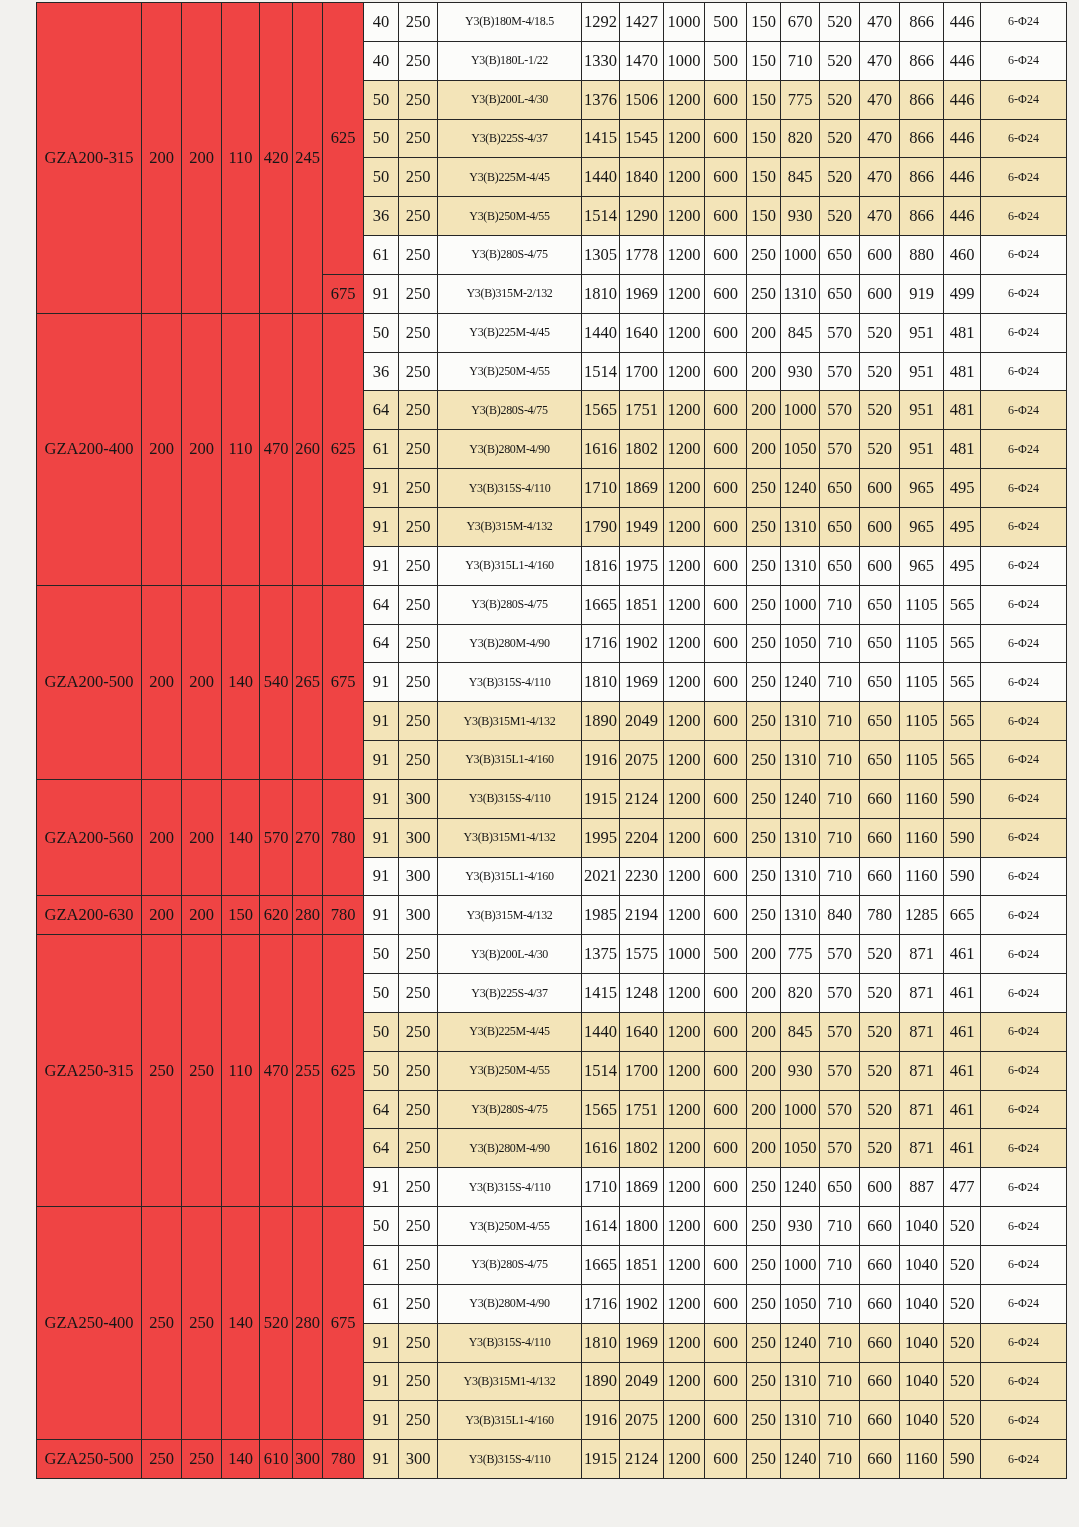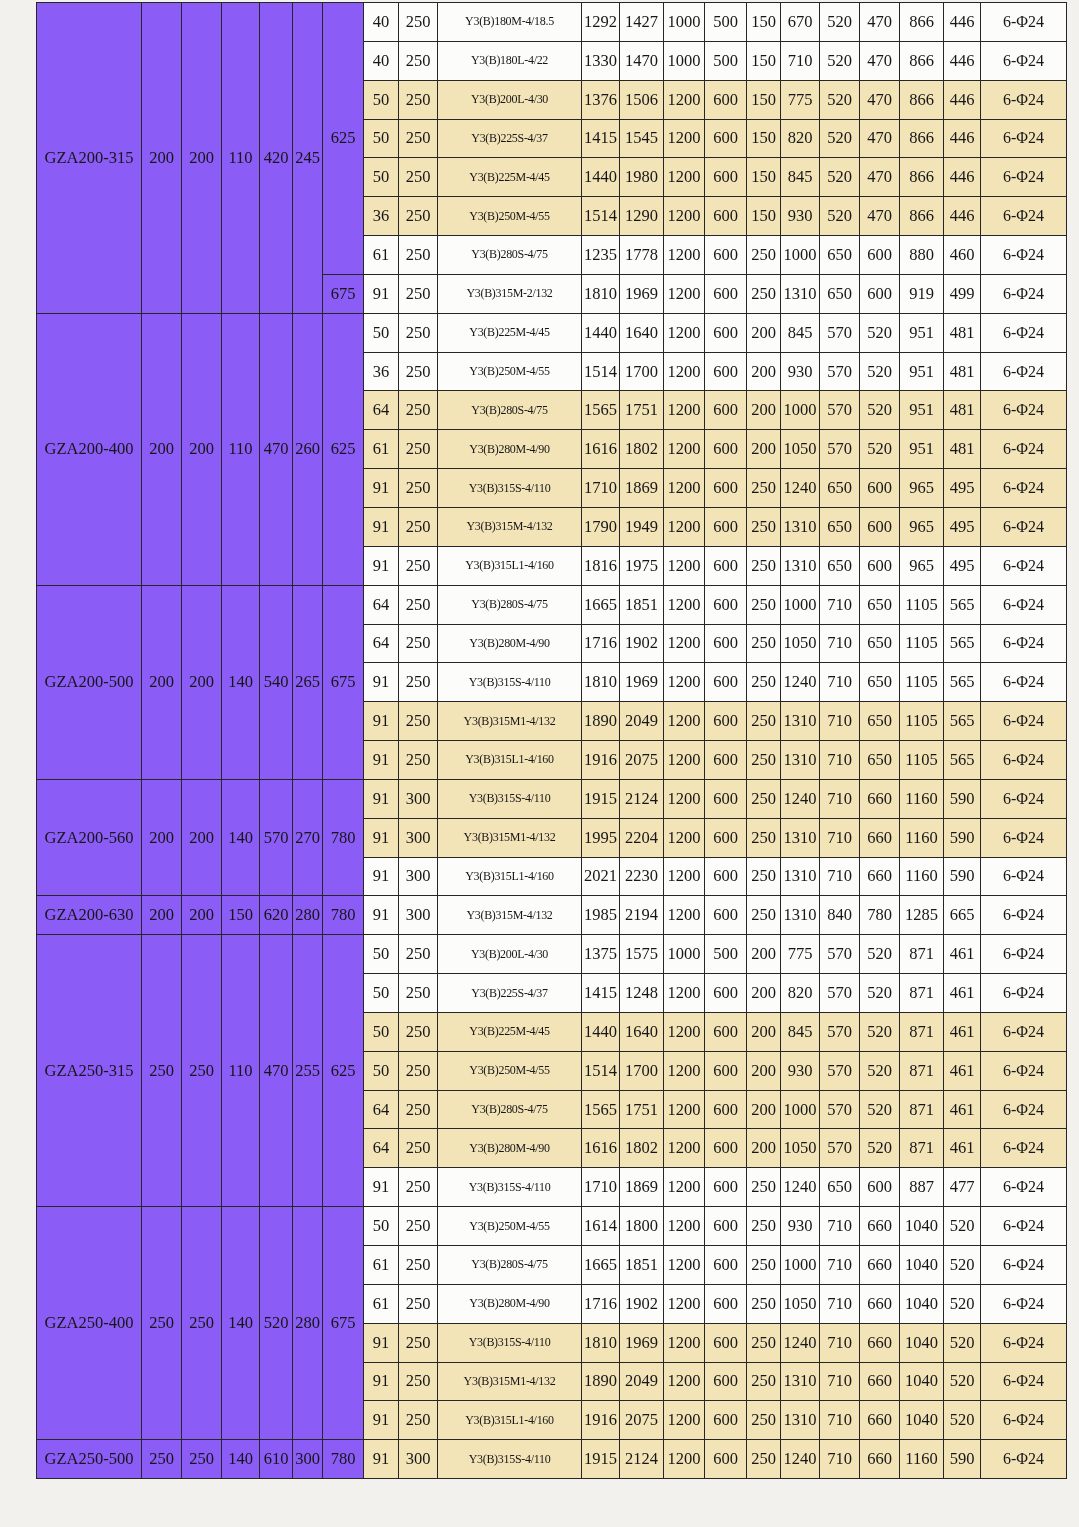--- a/index.html
+++ b/index.html
@@ -24,23 +24,23 @@
     text-align:center;
     vertical-align:middle;
     font-size:16.5px;
     color:#161616;
     padding:0 1px;
     white-space:nowrap;
     overflow:hidden;
   }
   tr{height:38.85px;}
   td.motor{font-size:12px;letter-spacing:-0.3px;}
-  td.m{background:#8b5cf6;margin-top:39px;}
+  td.m{background:#ef4444;margin-top:39px;}
   tr.hl td.d{background:#f3e4b8;}
-  td.bolt{font-size:16px;}
+  td.bolt{font-size:12px;}
 </style>
 </head>
 <body>
 
 <div class="table-wrap">
   <table id="spec-table">
     <colgroup id="spec-cols">
         <col style="width: 105px;">
         <col style="width: 40px;">
         <col style="width: 40px;">
@@ -83,21 +83,21 @@
           <td class="d">670</td>
           <td class="d">520</td>
           <td class="d">470</td>
           <td class="d">866</td>
           <td class="d">446</td>
           <td class="d bolt">6-Φ24</td>
         </tr>
         <tr>
           <td class="d">40</td>
           <td class="d">250</td>
-          <td class="d motor">Y3(B)180L-4/22</td>
+          <td class="d motor">Y3(B)180L-1/22</td>
           <td class="d">1330</td>
           <td class="d">1470</td>
           <td class="d">1000</td>
           <td class="d">500</td>
           <td class="d">150</td>
           <td class="d">710</td>
           <td class="d">520</td>
           <td class="d">470</td>
           <td class="d">866</td>
           <td class="d">446</td>
@@ -133,21 +133,21 @@
           <td class="d">470</td>
           <td class="d">866</td>
           <td class="d">446</td>
           <td class="d bolt">6-Φ24</td>
         </tr>
         <tr class="hl">
           <td class="d">50</td>
           <td class="d">250</td>
           <td class="d motor">Y3(B)225M-4/45</td>
           <td class="d">1440</td>
-          <td class="d">1980</td>
+          <td class="d">1840</td>
           <td class="d">1200</td>
           <td class="d">600</td>
           <td class="d">150</td>
           <td class="d">845</td>
           <td class="d">520</td>
           <td class="d">470</td>
           <td class="d">866</td>
           <td class="d">446</td>
           <td class="d bolt">6-Φ24</td>
         </tr>
@@ -164,21 +164,21 @@
           <td class="d">520</td>
           <td class="d">470</td>
           <td class="d">866</td>
           <td class="d">446</td>
           <td class="d bolt">6-Φ24</td>
         </tr>
         <tr>
           <td class="d">61</td>
           <td class="d">250</td>
           <td class="d motor">Y3(B)280S-4/75</td>
-          <td class="d">1235</td>
+          <td class="d">1305</td>
           <td class="d">1778</td>
           <td class="d">1200</td>
           <td class="d">600</td>
           <td class="d">250</td>
           <td class="d">1000</td>
           <td class="d">650</td>
           <td class="d">600</td>
           <td class="d">880</td>
           <td class="d">460</td>
           <td class="d bolt">6-Φ24</td>

